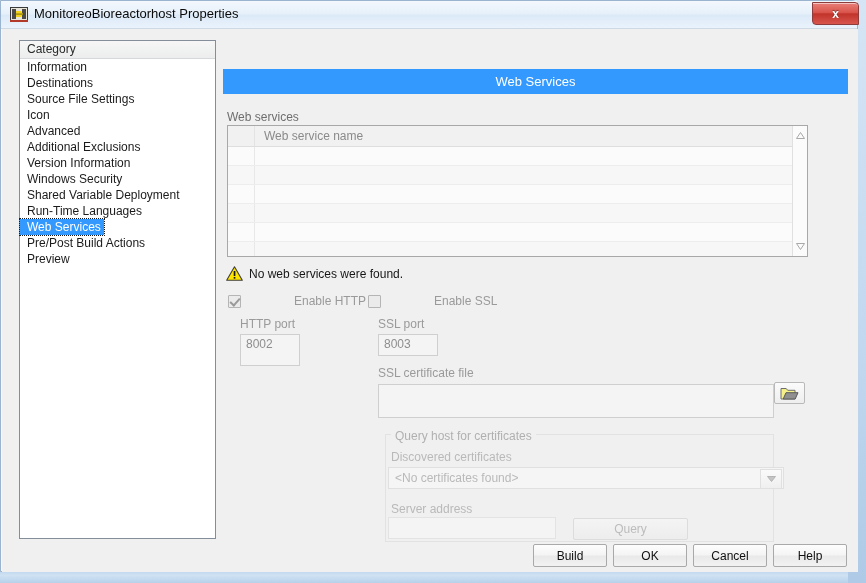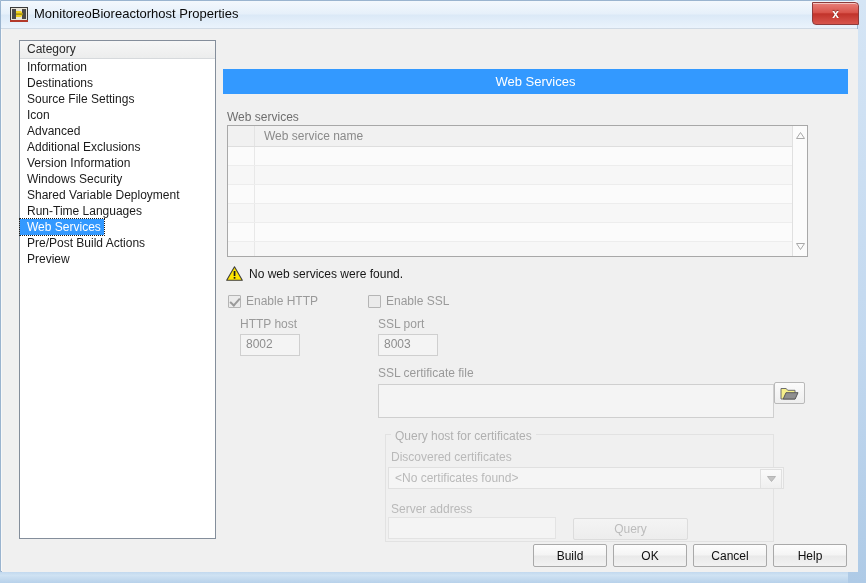--- a/index.html
+++ b/index.html
@@ -80,32 +80,32 @@
   
   #warn{position:absolute;left:224px;top:237px;display:flex;align-items:center;gap:6px;}
   #warn-text{font-size:12px;color:#161616;}
 
   
   .cbwrap{position:absolute;display:flex;align-items:center;gap:5px;}
   .cb{width:13px;height:13px;box-sizing:border-box;border:1px solid #b5b5b5;
       background:#ebebeb;position:relative;border-radius:1px;}
   .cb.checked::after{content:"";position:absolute;left:3px;top:0px;width:4px;height:8px;
       border:solid #9a9a9a;border-width:0 2px 2px 0;transform:rotate(42deg);}
-  .cb-label{font-size:12px;color:#9a9a9a;}
+  .cb-label{font-size:12px;color:#9a9a9a;margin-left:48px;}
   #cb-http{left:226px;top:265px;}
   #cb-ssl{left:366px;top:265px;}
 
   
   .fldlabel{position:absolute;font-size:12px;color:#9a9a9a;}
   .txtbox{position:absolute;box-sizing:border-box;border:1px solid #cfcfcf;
      background:#f4f4f4;color:#8e8e8e;font-size:12px;
      padding:2px 5px;font-family:"Liberation Sans",sans-serif;}
   #lbl-http-port{left:238px;top:288px;}
   #lbl-ssl-port{left:376px;top:288px;}
-  #in-http-port{left:238px;top:305px;width:60px;height:22px;}
+  #in-http-port{left:238px;top:305px;width:60px;height:32px;}
   #in-ssl-port{left:376px;top:305px;width:60px;height:22px;}
 
   
   #lbl-cert{left:376px;top:337px;}
   #in-cert{left:376px;top:355px;width:396px;height:34px;}
   #browse-btn{position:absolute;left:772px;top:353px;width:31px;height:22px;
      box-sizing:border-box;border:1px solid #b9b9b9;border-radius:2px;
      background:linear-gradient(180deg,#fbfbfb,#eeeeee);
      display:flex;align-items:center;justify-content:center;cursor:pointer;}
 
@@ -266,21 +266,21 @@
 
     <div class="cbwrap" id="cb-http">
       <span class="cb checked"></span>
       <span class="cb-label">Enable HTTP</span>
     </div>
     <div class="cbwrap" id="cb-ssl">
       <span class="cb"></span>
       <span class="cb-label">Enable SSL</span>
     </div>
 
-    <div class="fldlabel" id="lbl-http-port">HTTP host</div>
+    <div class="fldlabel" id="lbl-http-port">HTTP port</div>
     <div class="txtbox" id="in-http-port">8002</div>
     <div class="fldlabel" id="lbl-ssl-port">SSL port</div>
     <div class="txtbox" id="in-ssl-port">8003</div>
 
     <div class="fldlabel" id="lbl-cert">SSL certificate file</div>
     <div class="txtbox" id="in-cert"></div>
     <div id="browse-btn">
       <svg width="19" height="15" viewBox="0 0 19 15">
         <path d="M1 13V2.5h5.2l1.5 1.8H15V13z" fill="#f5ef8a" stroke="#6d6d6d" stroke-width="1"></path>
         <path d="M3.2 13l2.8-6.3H18L15.2 13z" fill="#8f8f8f" stroke="#5a5a5a" stroke-width="1"></path>

